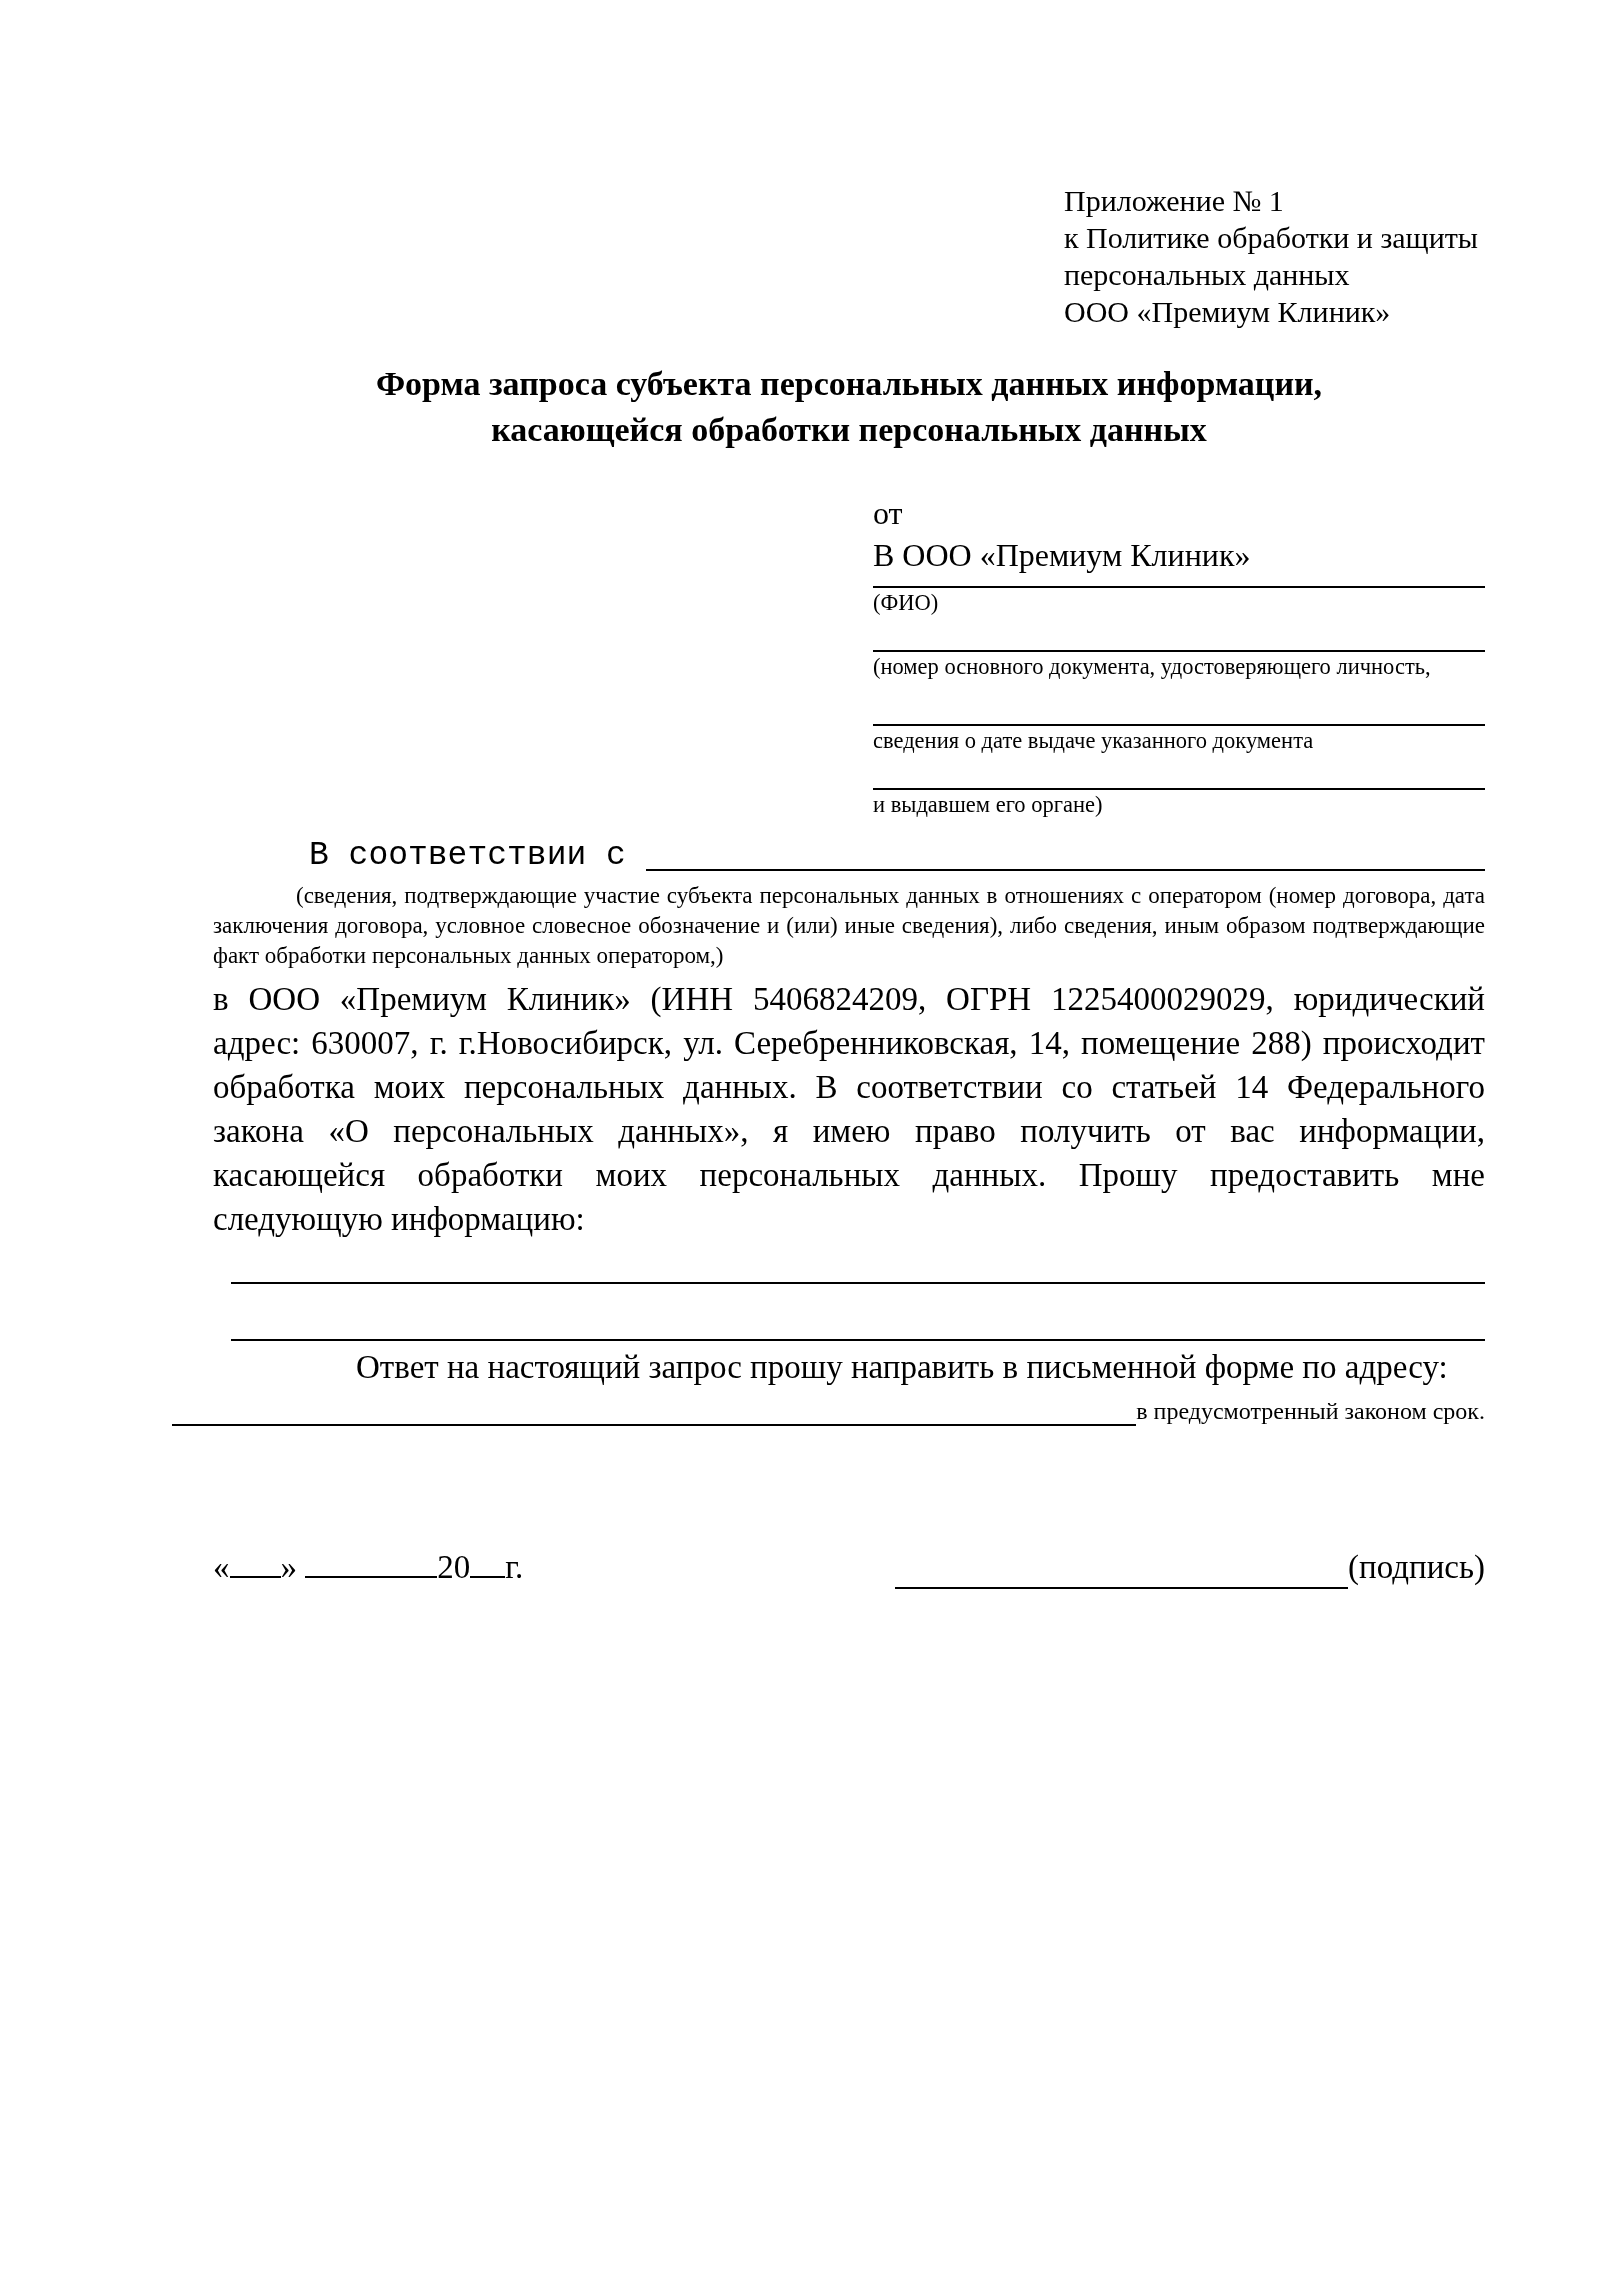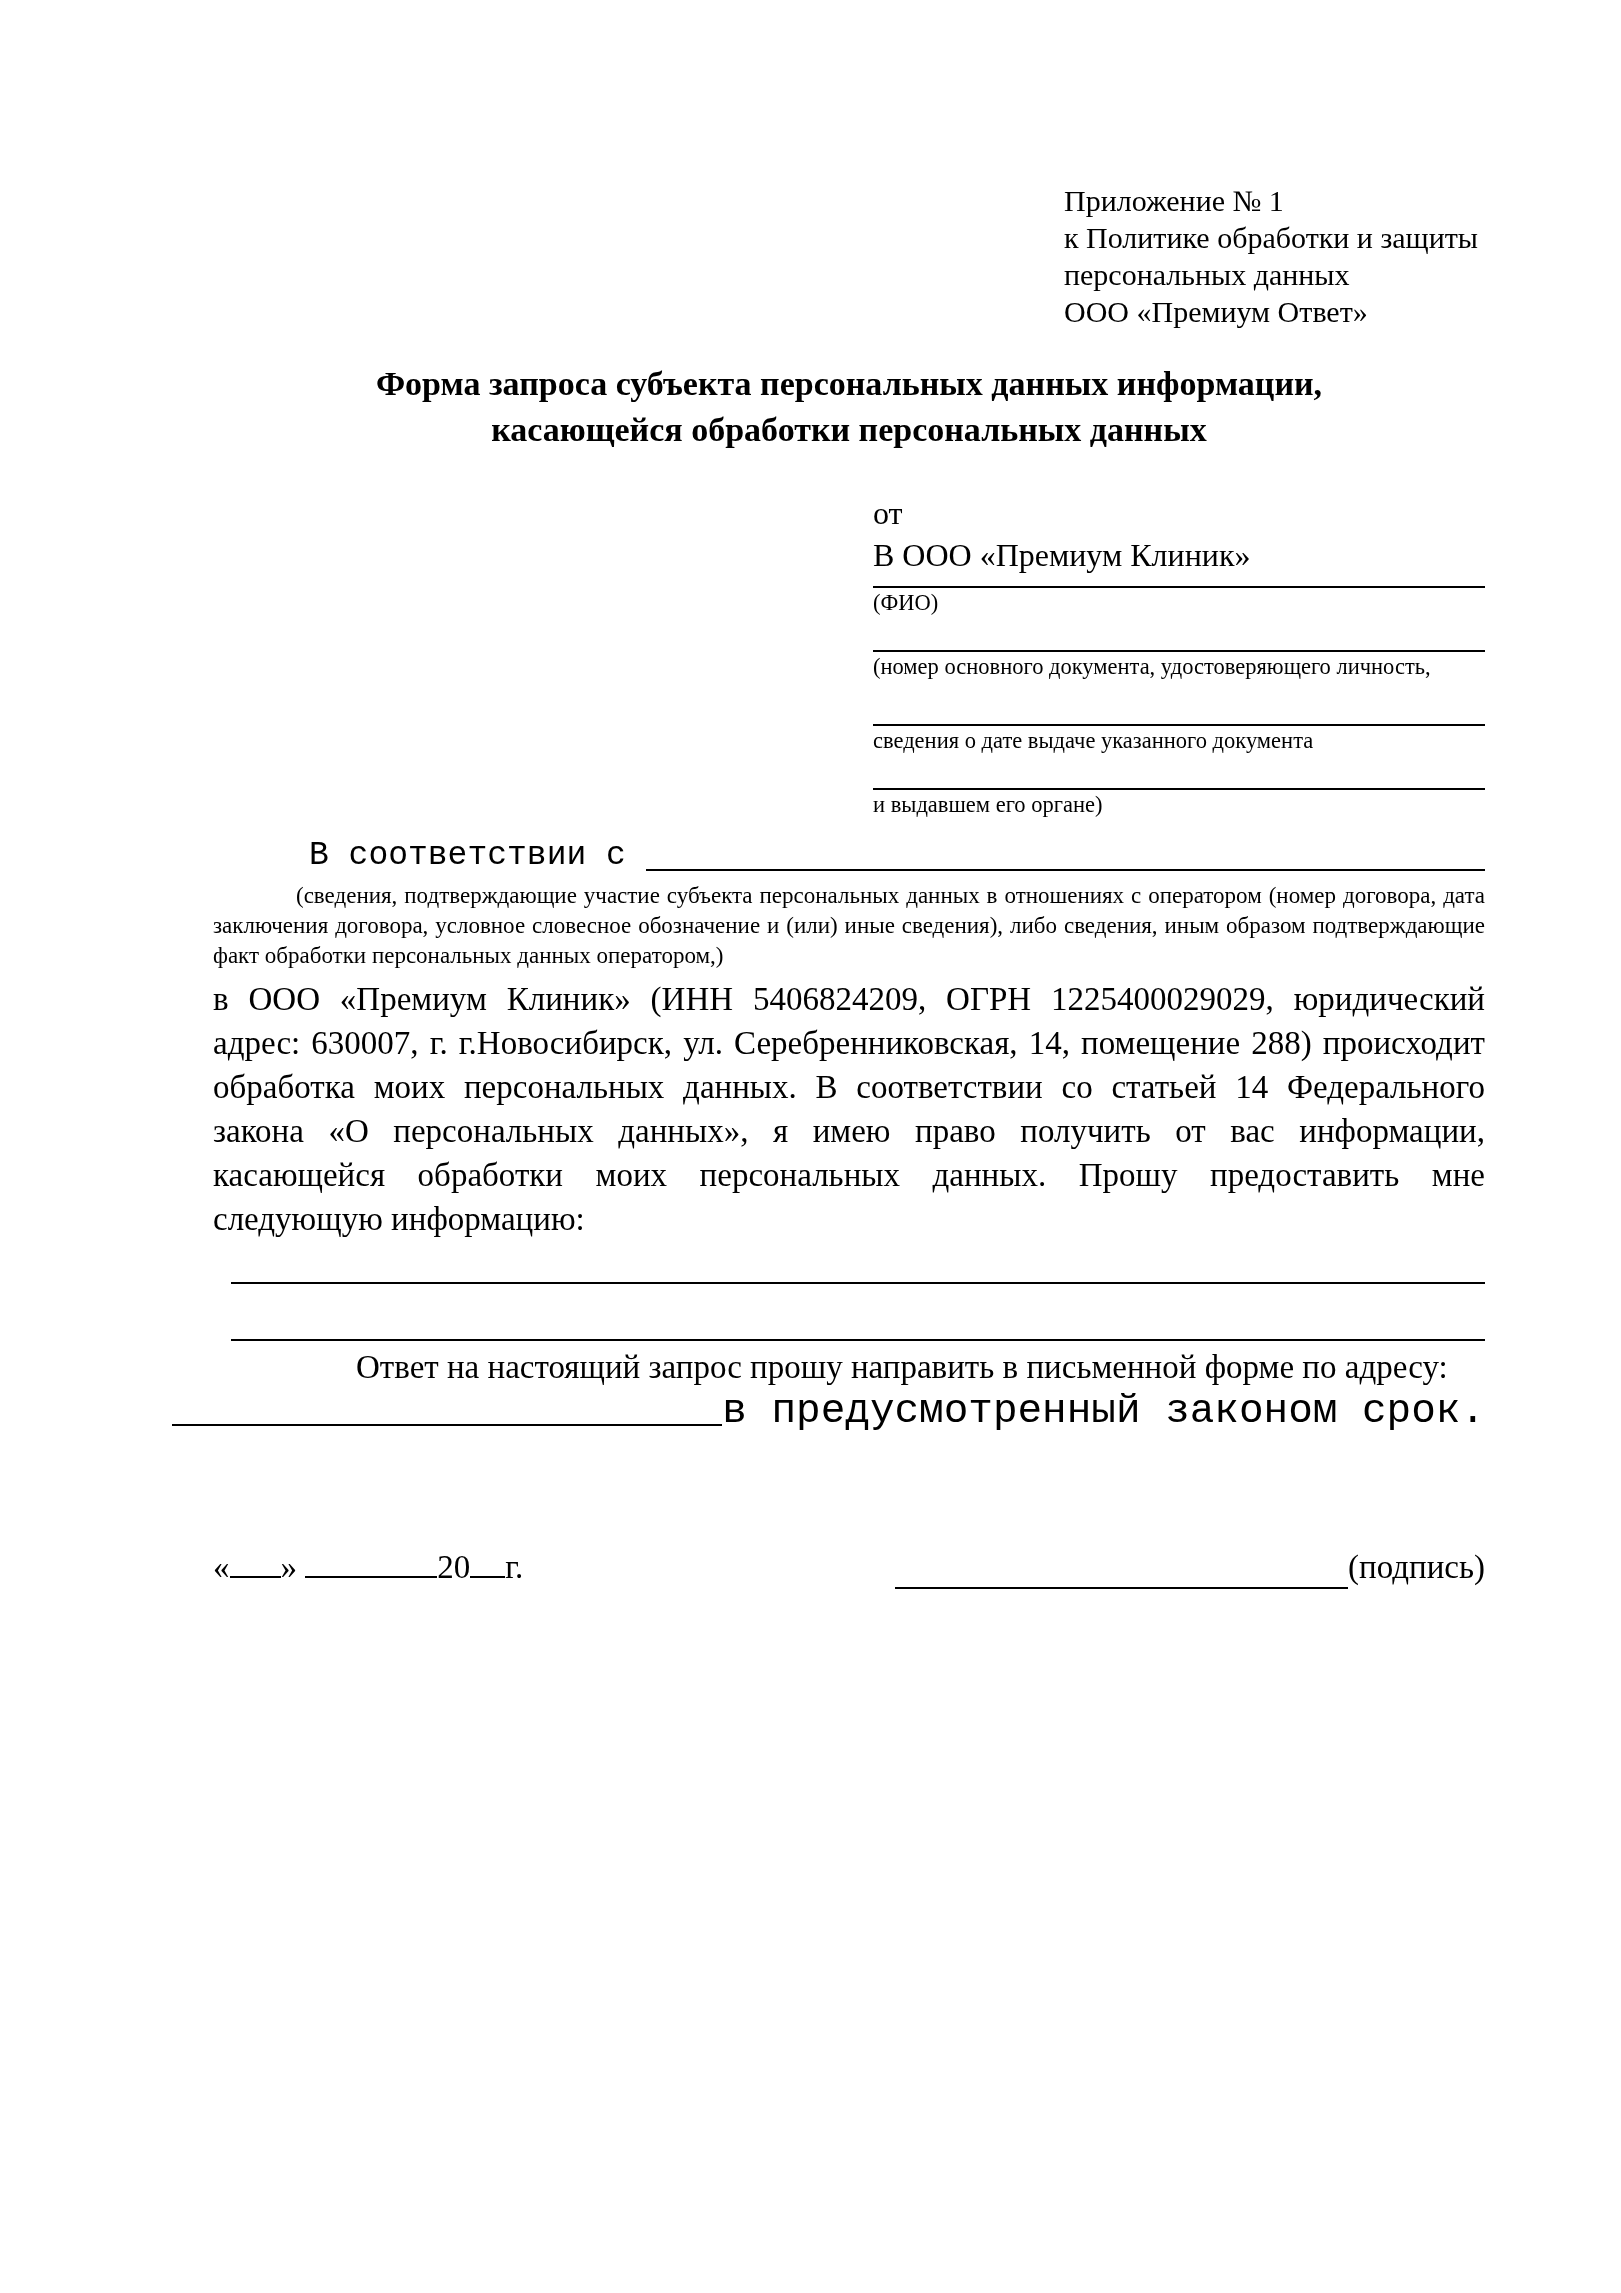--- a/index.html
+++ b/index.html
@@ -30,42 +30,42 @@
   .zapros-heading { margin-top: 29px; text-align: center; font-size: 33px; line-height: 43px; }
   .intro-row { display: flex; align-items: flex-end; margin-top: 15.7px; font-size: 33px; line-height: 43px; }
   .intro-row .intro-text { margin-left: 96px; white-space: pre; font-family: Liberation Mono, monospace; }
   .fill { flex: 1 1 auto; border-bottom: 2.9px solid #000; margin-bottom: 6.9px; }
   .footnote { margin-top: 3.9px; font-size: 23px; line-height: 30px; text-align: justify; text-indent: 83px; }
   .body-par { margin-top: 5.9px; font-size: 33px; line-height: 44px; text-align: justify; }
   .blank-line { border-bottom: 2.9px solid #000; margin-left: 17.6px; }
   .blank-line.b1 { height: 41px; }
   .blank-line.b2 { height: 55px; }
   .reply-l1 { font-size: 33px; line-height: 44px; text-align: justify; text-indent: 143px; margin-top: 3.9px; }
-  .reply-l2 { display: flex; align-items: flex-end; font-size: 41px; line-height: 44px; font-family: Liberation Mono, monospace; }
+  .reply-l2 { display: flex; align-items: flex-end; font-size: 24px; line-height: 44px; }
   .reply-l2 .fill { margin-left: -41px; }
   
   .sig-row { display: flex; justify-content: space-between; align-items: flex-end; margin-top: 73px; font-size: 33px; line-height: 43px; }
   .date-group { white-space: pre; }
   .blank { display: inline-block; border-bottom: 2.9px solid #000; height: 29px; vertical-align: baseline; }
   .blank.day { width: 51px; }
   .blank.month { width: 132px; }
   .blank.year { width: 35px; }
   .sig-group { display: flex; align-items: flex-end; margin-top: 40px; }
   .sig-line { width: 453px; border-bottom: 2.9px solid #000; height: 29px; }
 </style>
 </head>
 <body>
 
 <div class="page">
 
   <div class="header-ref">
     <div>Приложение № 1</div>
     <div>к Политике обработки и защиты</div>
     <div>персональных данных</div>
-    <div>ООО «Премиум Ответ»</div>
+    <div>ООО «Премиум Клиник»</div>
   </div>
 
   <div class="doc-title">
     <div>Форма запроса субъекта персональных данных информации,</div>
     <div>касающейся обработки персональных данных</div>
   </div>
 
   <div class="addressee">
     <div>от</div>
     <div>В ООО «Премиум Клиник»</div>

